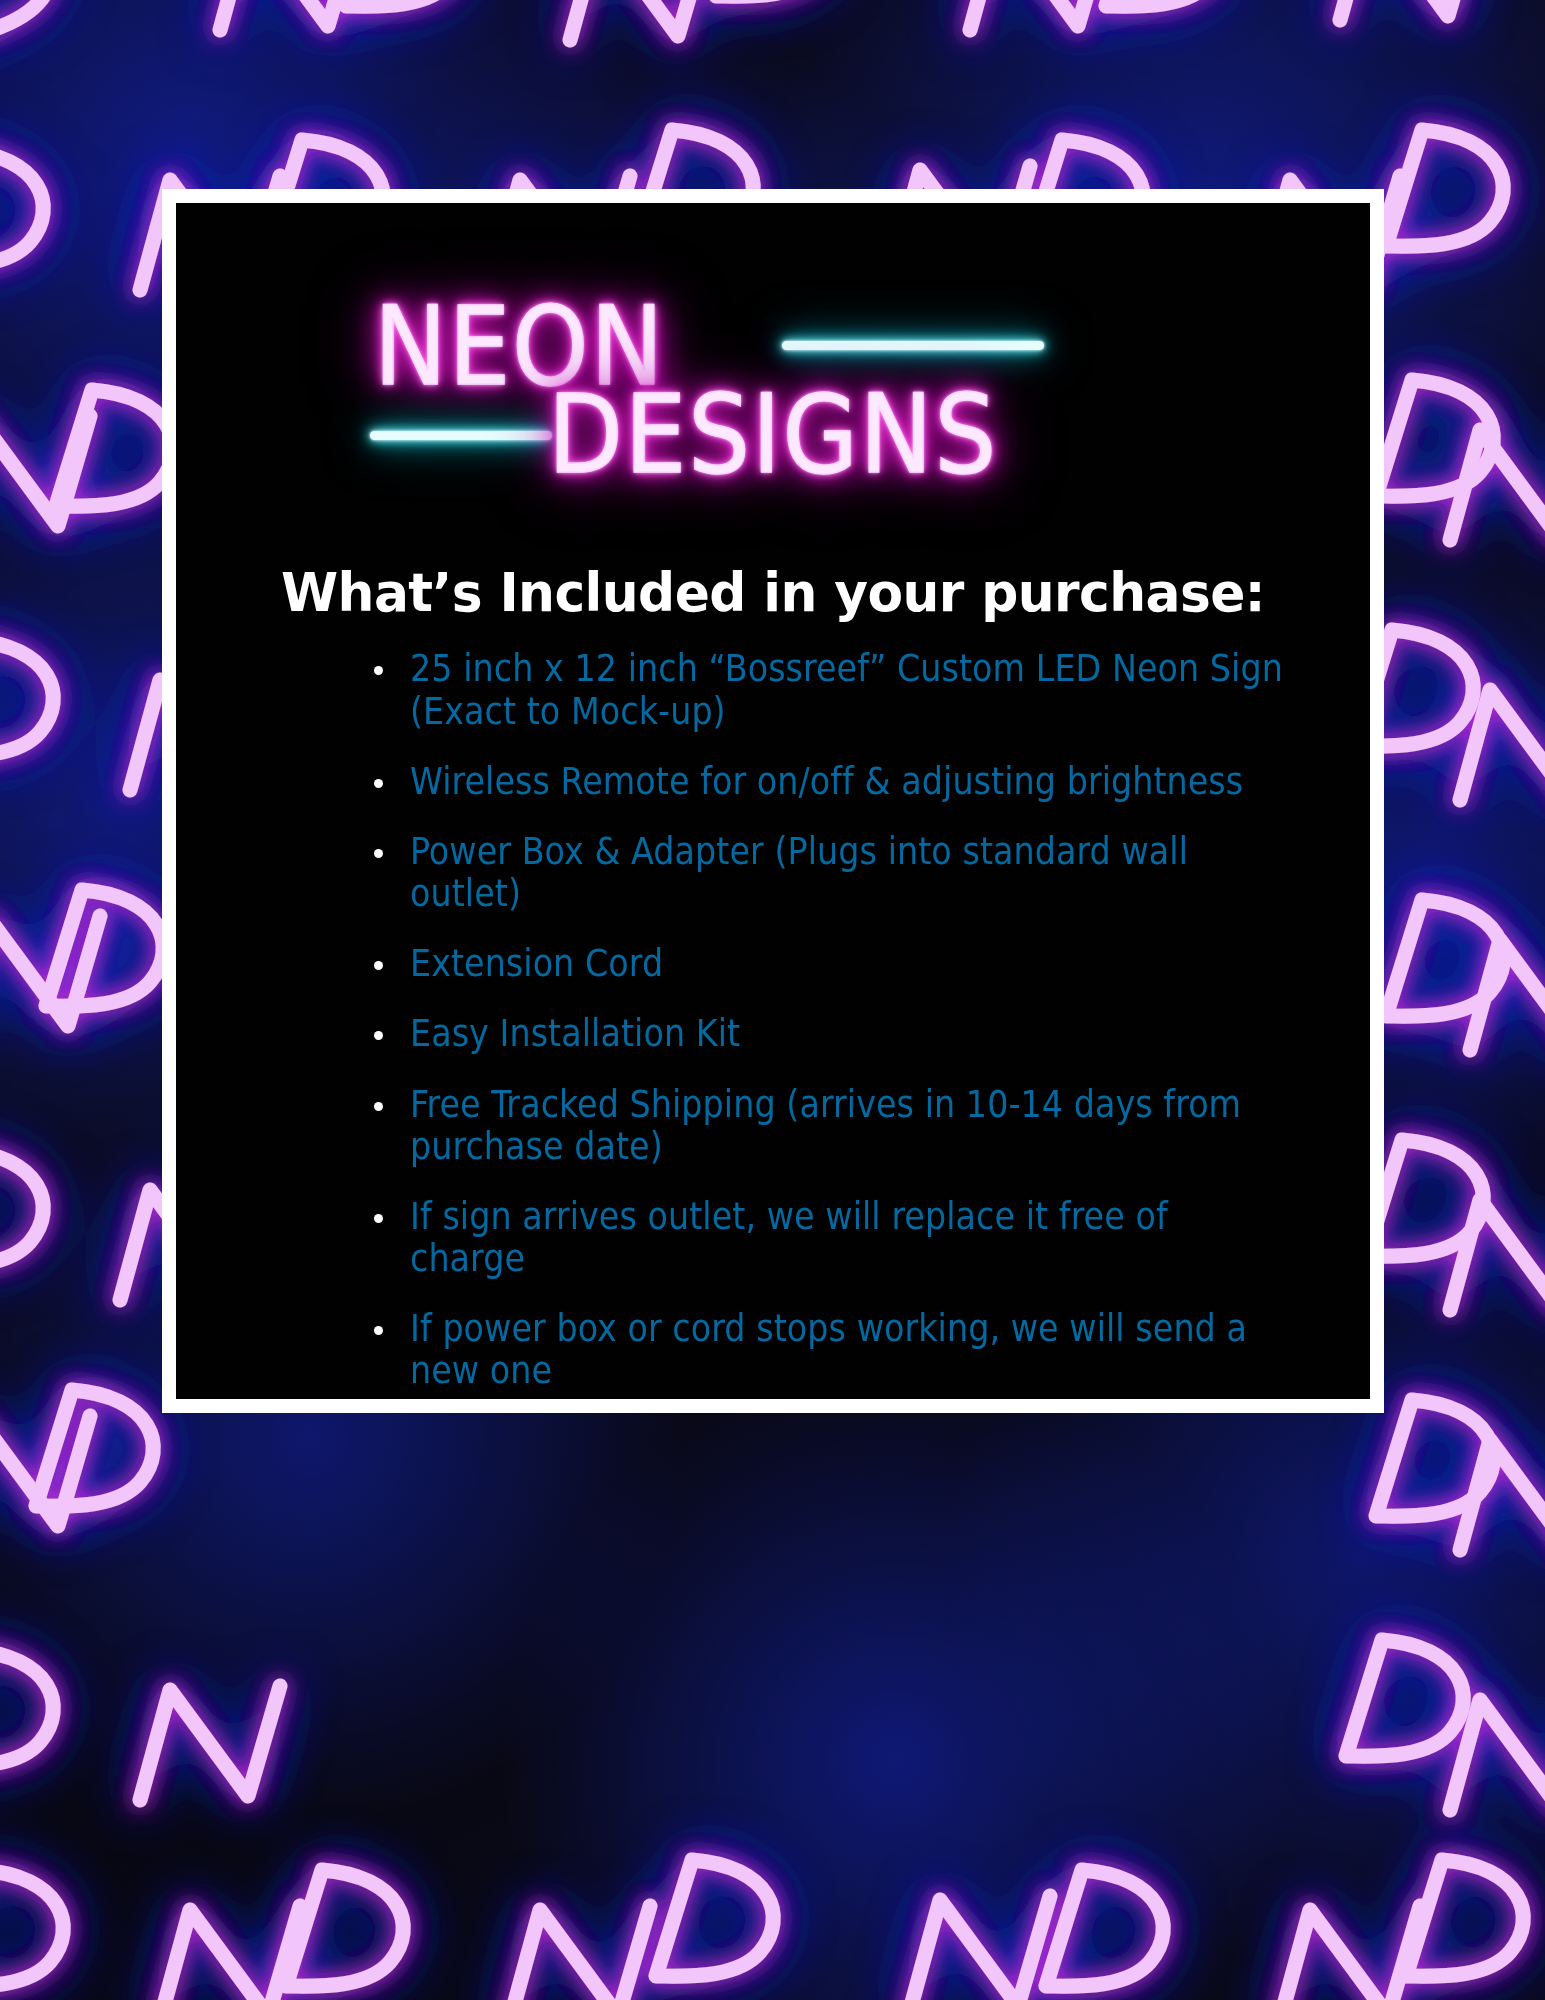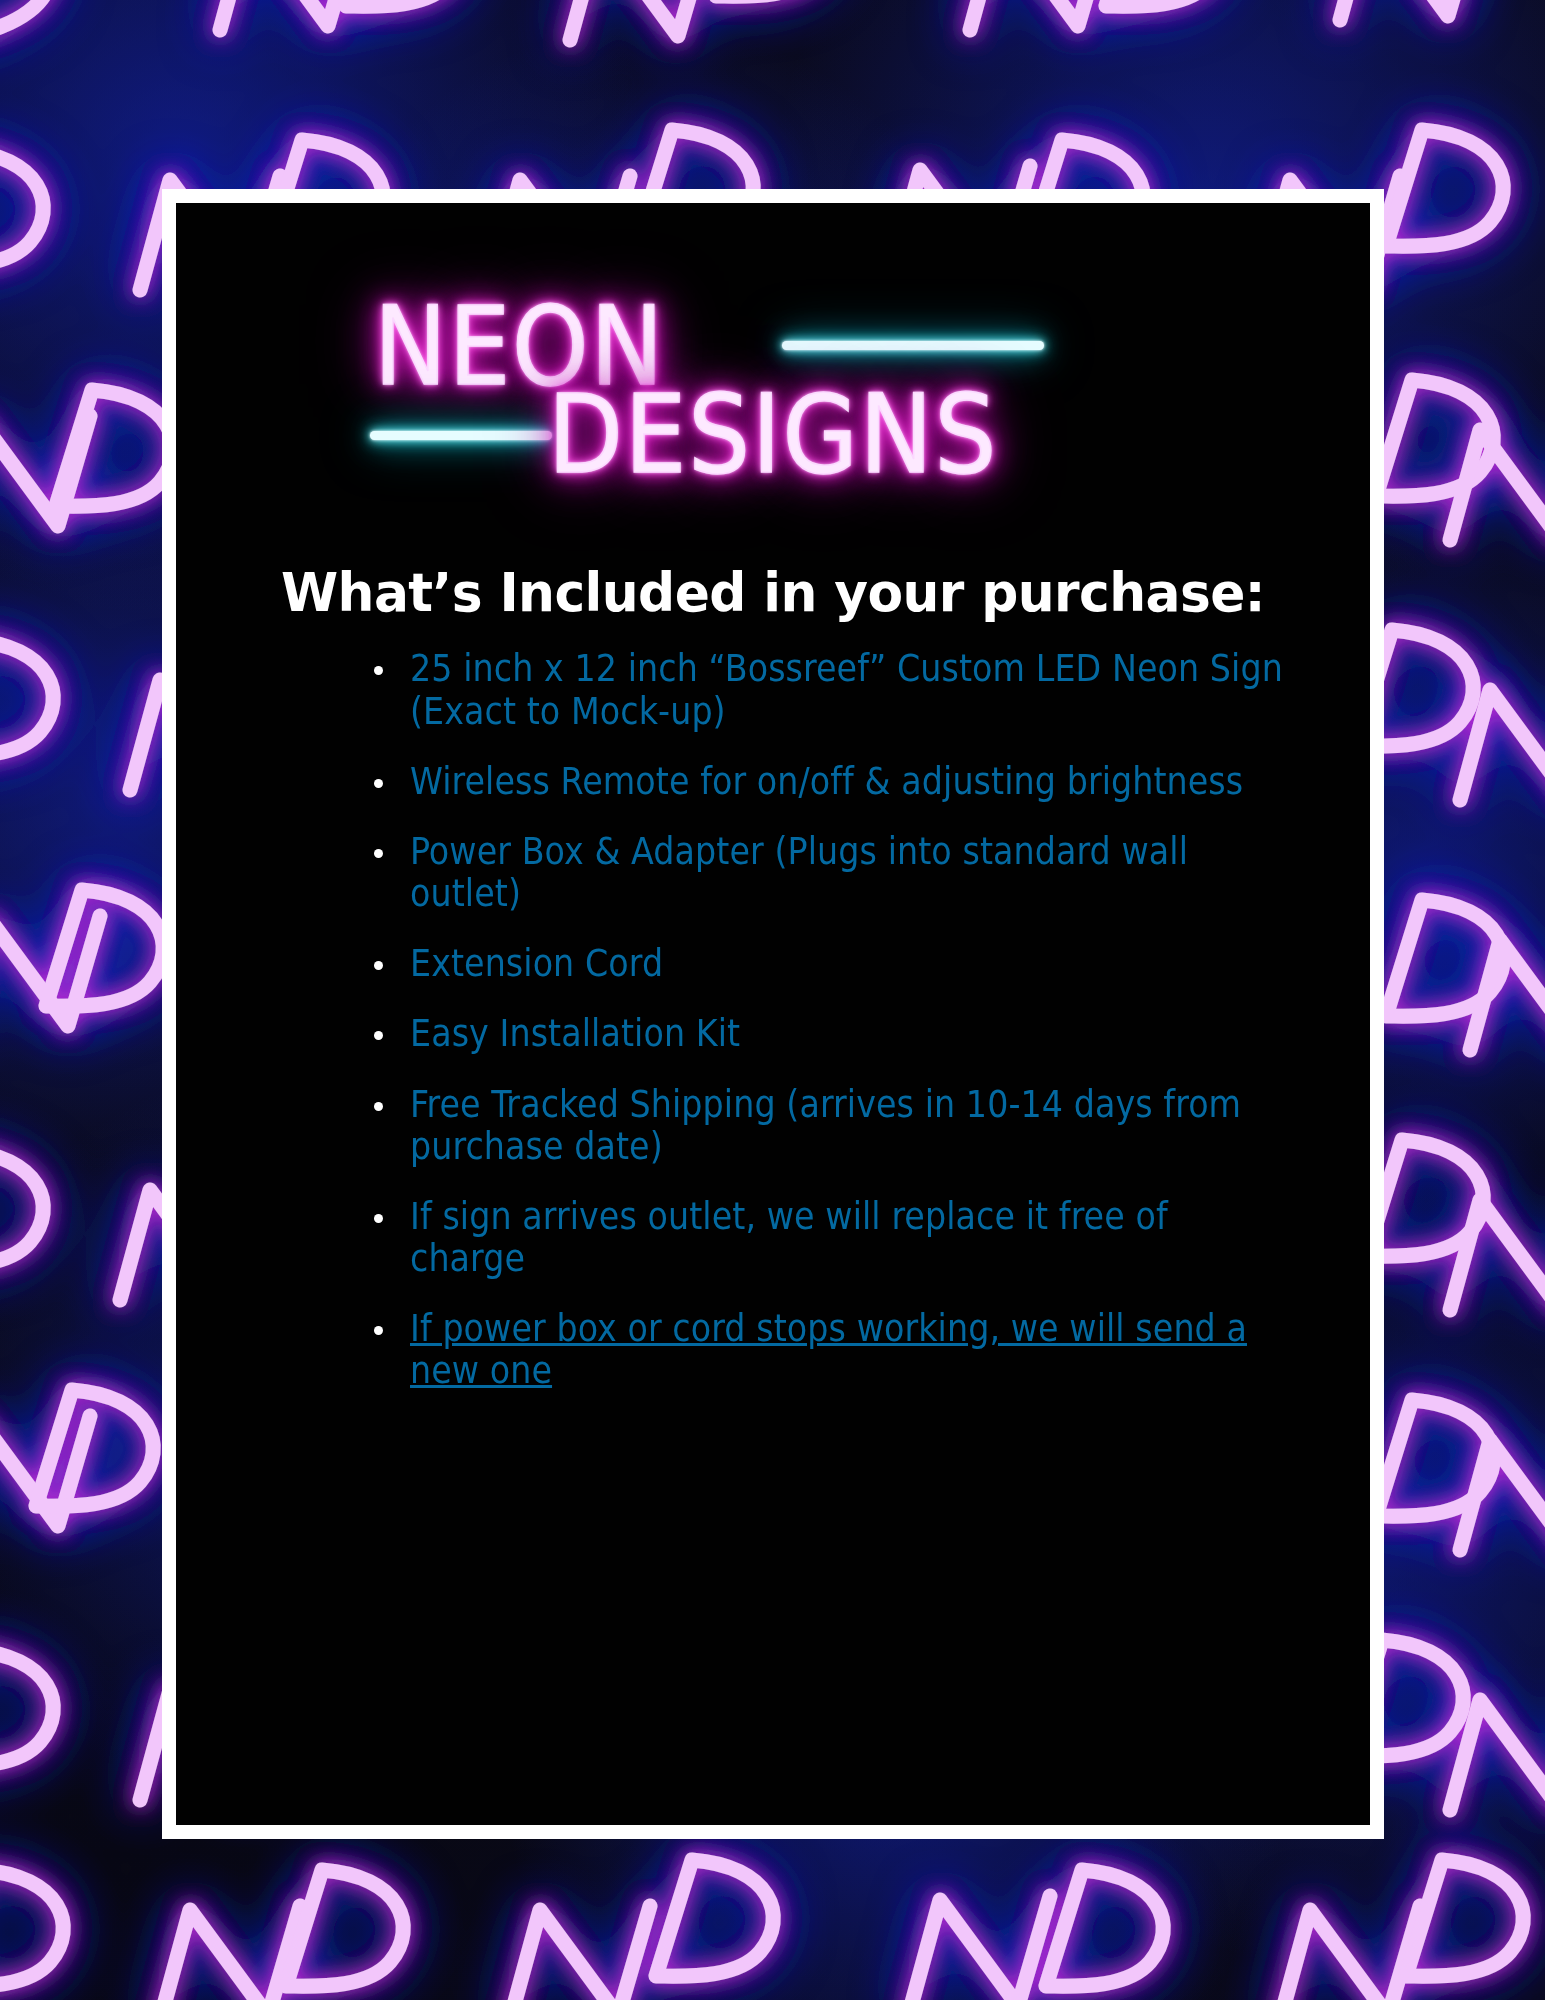--- a/index.html
+++ b/index.html
@@ -42,21 +42,21 @@
     width: 1545px;
     height: 2000px;
   }
 
   
   .frame {
     position: absolute;
     left: 162px;
     top: 189px;
     width: 1222px;
-    height: 1650px;
+    height: 1224px;
     background: #ffffff;
     box-sizing: border-box;
     padding: 14px;
   }
   .card {
     width: 100%;
     height: 100%;
     background: #010101;
     box-sizing: border-box;
     padding: 0;
@@ -145,21 +145,21 @@
     position: relative;
     color: #0369a1;
     font-family: "DejaVu Sans Condensed", "Liberation Sans Narrow", "Liberation Sans", sans-serif;
     font-weight: 400;
     font-size: 37px;
     line-height: 1.14;
     margin-bottom: 28px;
     padding-left: 38px;
     letter-spacing: 0.1px;
   }
-  .bullets li:last-child { margin-bottom: 0; text-decoration: underline; }
+  .bullets li:last-child { margin-bottom: 0; }
   .bullets li .dot {
     position: absolute;
     left: 2px;
     top: 18px;
     width: 9px;
     height: 9px;
     border-radius: 50%;
     background: #ffffff;
   }
 </style>

